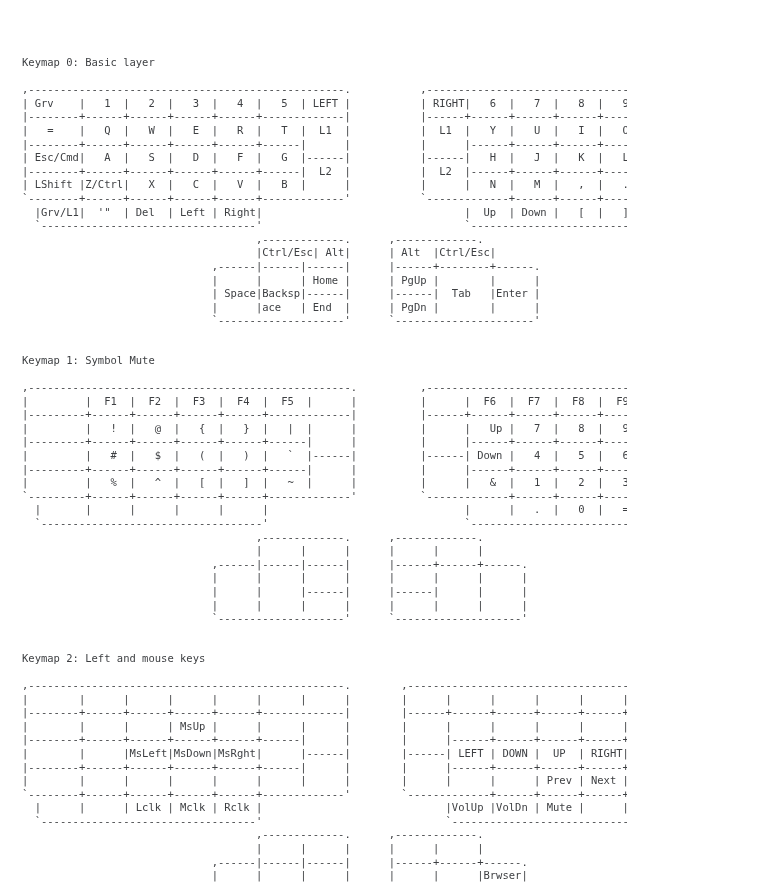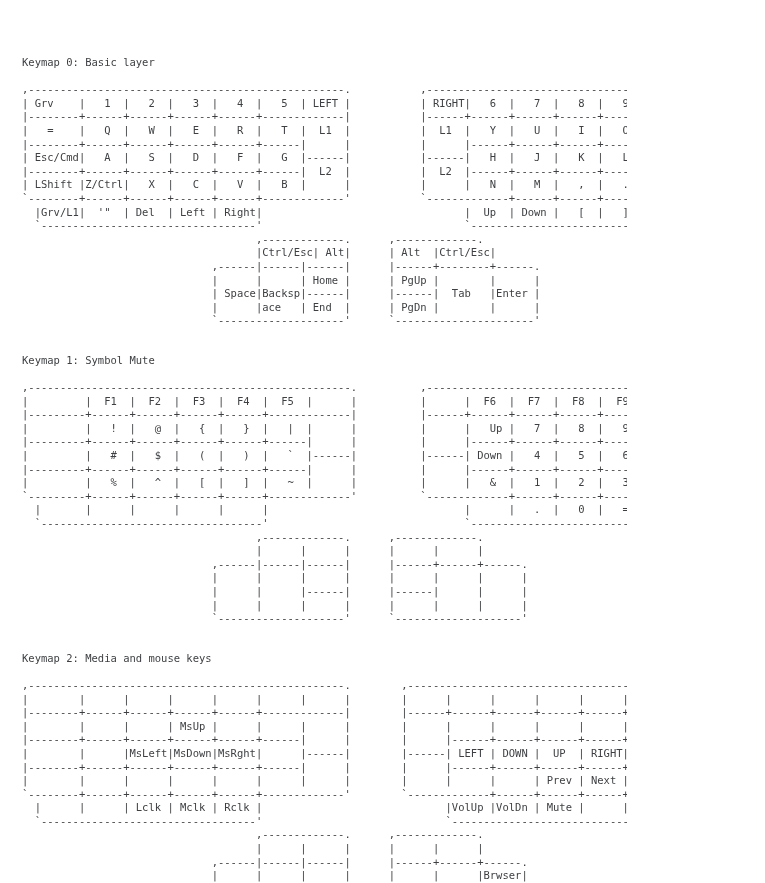--- a/index.html
+++ b/index.html
@@ -83,21 +83,21 @@
                                      ,-------------.      ,-------------.
                                      |      |      |      |      |      |
                               ,------|------|------|      |------+------+------.
                               |      |      |      |      |      |      |      |
                               |      |      |------|      |------|      |      |
                               |      |      |      |      |      |      |      |
                               `--------------------'      `--------------------'</pre>
   </div>
 
   <div class="keymap-section">
-    <div class="keymap-title">Keymap 2: Media and mouse keys</div>
+    <div class="keymap-title">Keymap 2: Left and mouse keys</div>
     <pre class="keymap-art">,--------------------------------------------------.        ,--------------------------------------------------.
 |        |      |      |      |      |      |      |        |      |      |      |      |      |      |        |
 |--------+------+------+------+------+-------------|        |------+------+------+------+------+------+--------|
 |        |      |      | MsUp |      |      |      |        |      |      |      |      |      |      |        |
 |--------+------+------+------+------+------|      |        |      |------+------+------+------+------+--------|
 |        |      |MsLeft|MsDown|MsRght|      |------|        |------| LEFT | DOWN |  UP  | RIGHT|      |  Play  |
 |--------+------+------+------+------+------|      |        |      |------+------+------+------+------+--------|
 |        |      |      |      |      |      |      |        |      |      |      | Prev | Next |      |        |
 `--------+------+------+------+------+-------------'        `-------------+------+------+------+------+--------'
   |      |      | Lclk | Mclk | Rclk |                             |VolUp |VolDn | Mute |      |      |

